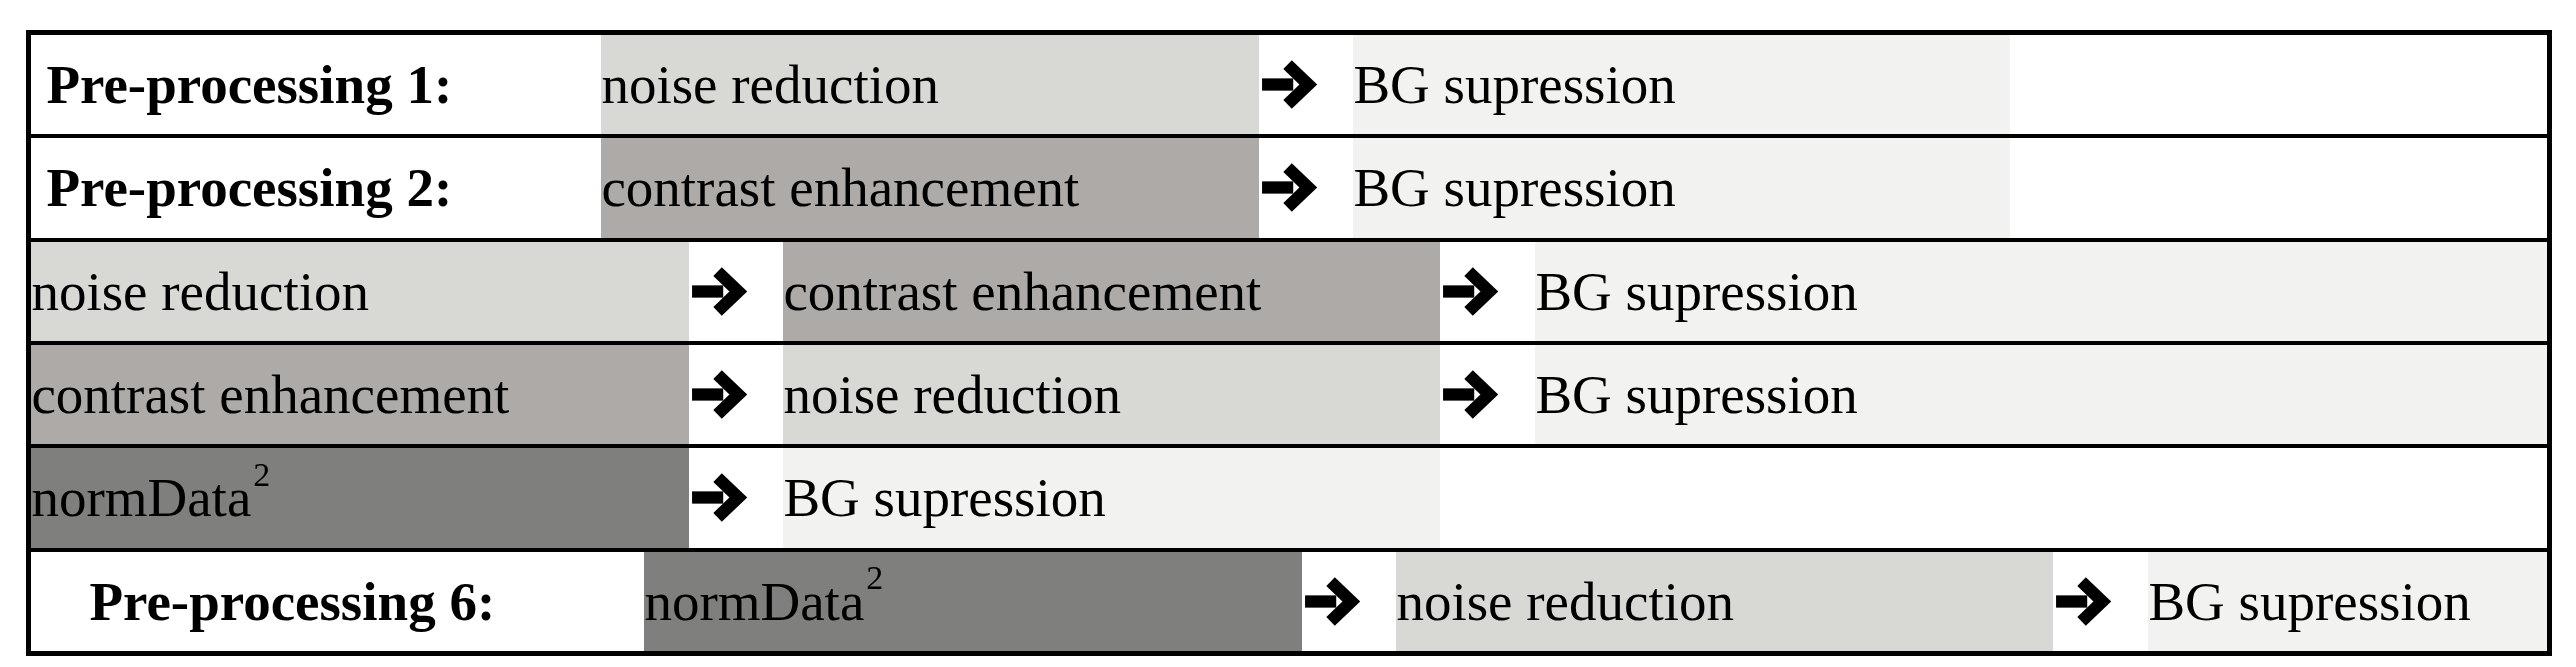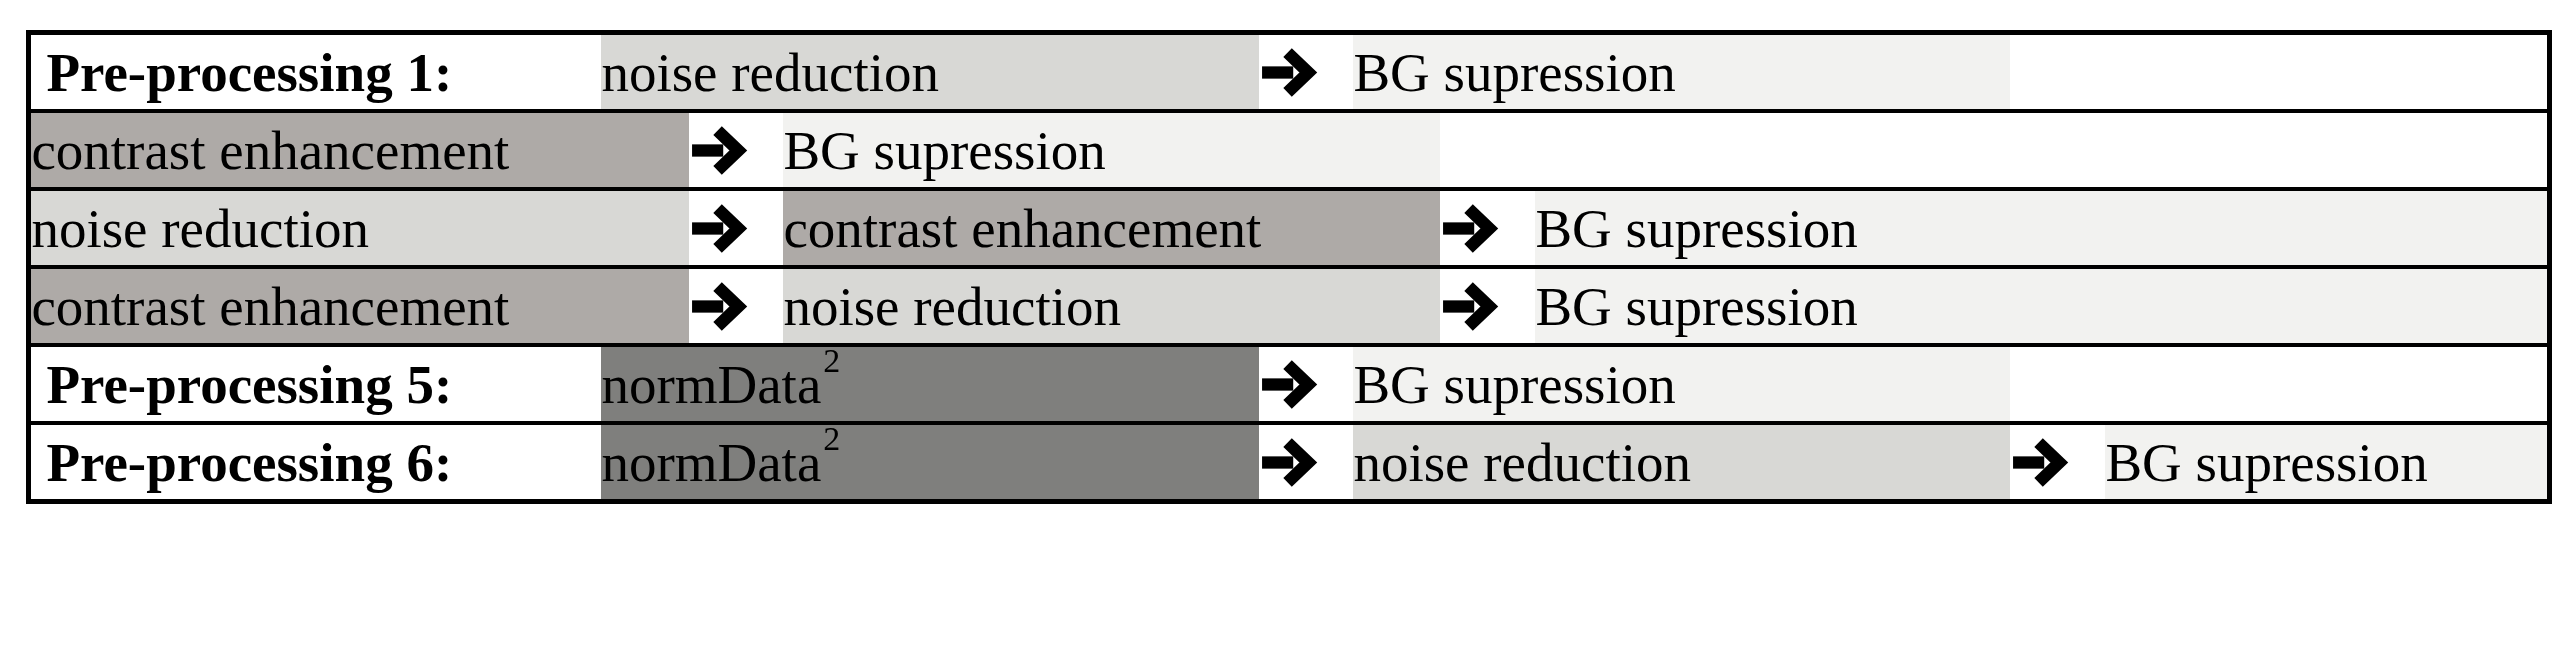--- a/index.html
+++ b/index.html
@@ -5,34 +5,34 @@
   * { box-sizing: border-box; margin: 0; padding: 0; }
   html, body {
     width: 2576px; height: 668px;
     background: #ffffff;
     font-family: "Liberation Serif", "DejaVu Serif", serif;
     overflow: hidden;
   }
   .figure-table {
     position: absolute;
     left: 26.4px; top: 30px;
-    width: 2526px; height: 474px;
+    width: 2526px; height: 626px;
     border: 5.7px solid #000;
     display: flex;
     flex-direction: column;
     background: #ffffff;
   }
   .pipeline-row {
     flex: 1 1 0;
     display: flex;
     align-items: stretch;
     border-bottom: 4.7px solid #000;
     background: #ffffff;
   }
-  .pipeline-row:last-child { border-bottom: none; }
+  .pipeline-row:last-child { border-bottom: none; padding-left: 43px; }
   .cell {
     display: flex;
     align-items: center;
     justify-content: flex-start;
     font-size: 55px;
     color: #000;
     white-space: nowrap;
     overflow: hidden;
   }
   .col-label {
@@ -72,20 +72,21 @@
         </svg>
     </div>
     <div class="cell col-step2" style="background-color: rgb(242, 242, 240);">
       <span>BG supression</span>
     </div>
     <div class="cell col-arrow2"></div>
     <div class="cell col-step3"></div>
   </div>
 
   <div class="pipeline-row">
+    <div class="cell col-label">Pre-processing 2:</div>
     <div class="cell col-step1" style="background-color: rgb(174, 170, 167);">
       <span>contrast enhancement</span>
     </div>
     <div class="cell col-arrow1">
       <svg class="arrow-icon" width="59" height="51" viewBox="0 0 62 54">
           <line x1="3" y1="27" x2="36" y2="27" stroke="#000" stroke-width="13"></line>
           <polyline points="30,6 52,27 30,48" fill="none" stroke="#000" stroke-width="13"></polyline>
         </svg>
     </div>
     <div class="cell col-step2" style="background-color: rgb(242, 242, 240);">
@@ -137,21 +138,20 @@
           <line x1="3" y1="27" x2="36" y2="27" stroke="#000" stroke-width="13"></line>
           <polyline points="30,6 52,27 30,48" fill="none" stroke="#000" stroke-width="13"></polyline>
         </svg>
     </div>
     <div class="cell col-step3" style="background-color: rgb(242, 242, 240);">
       <span>BG supression</span>
     </div>
   </div>
 
   <div class="pipeline-row">
-    <div class="cell col-label">Pre-processing 5:</div>
     <div class="cell col-step1" style="background-color: rgb(127, 127, 125);">
       <span>normData</span>
         <sup class="step-sup">2</sup>
     </div>
     <div class="cell col-arrow1">
       <svg class="arrow-icon" width="59" height="51" viewBox="0 0 62 54">
           <line x1="3" y1="27" x2="36" y2="27" stroke="#000" stroke-width="13"></line>
           <polyline points="30,6 52,27 30,48" fill="none" stroke="#000" stroke-width="13"></polyline>
         </svg>
     </div>

